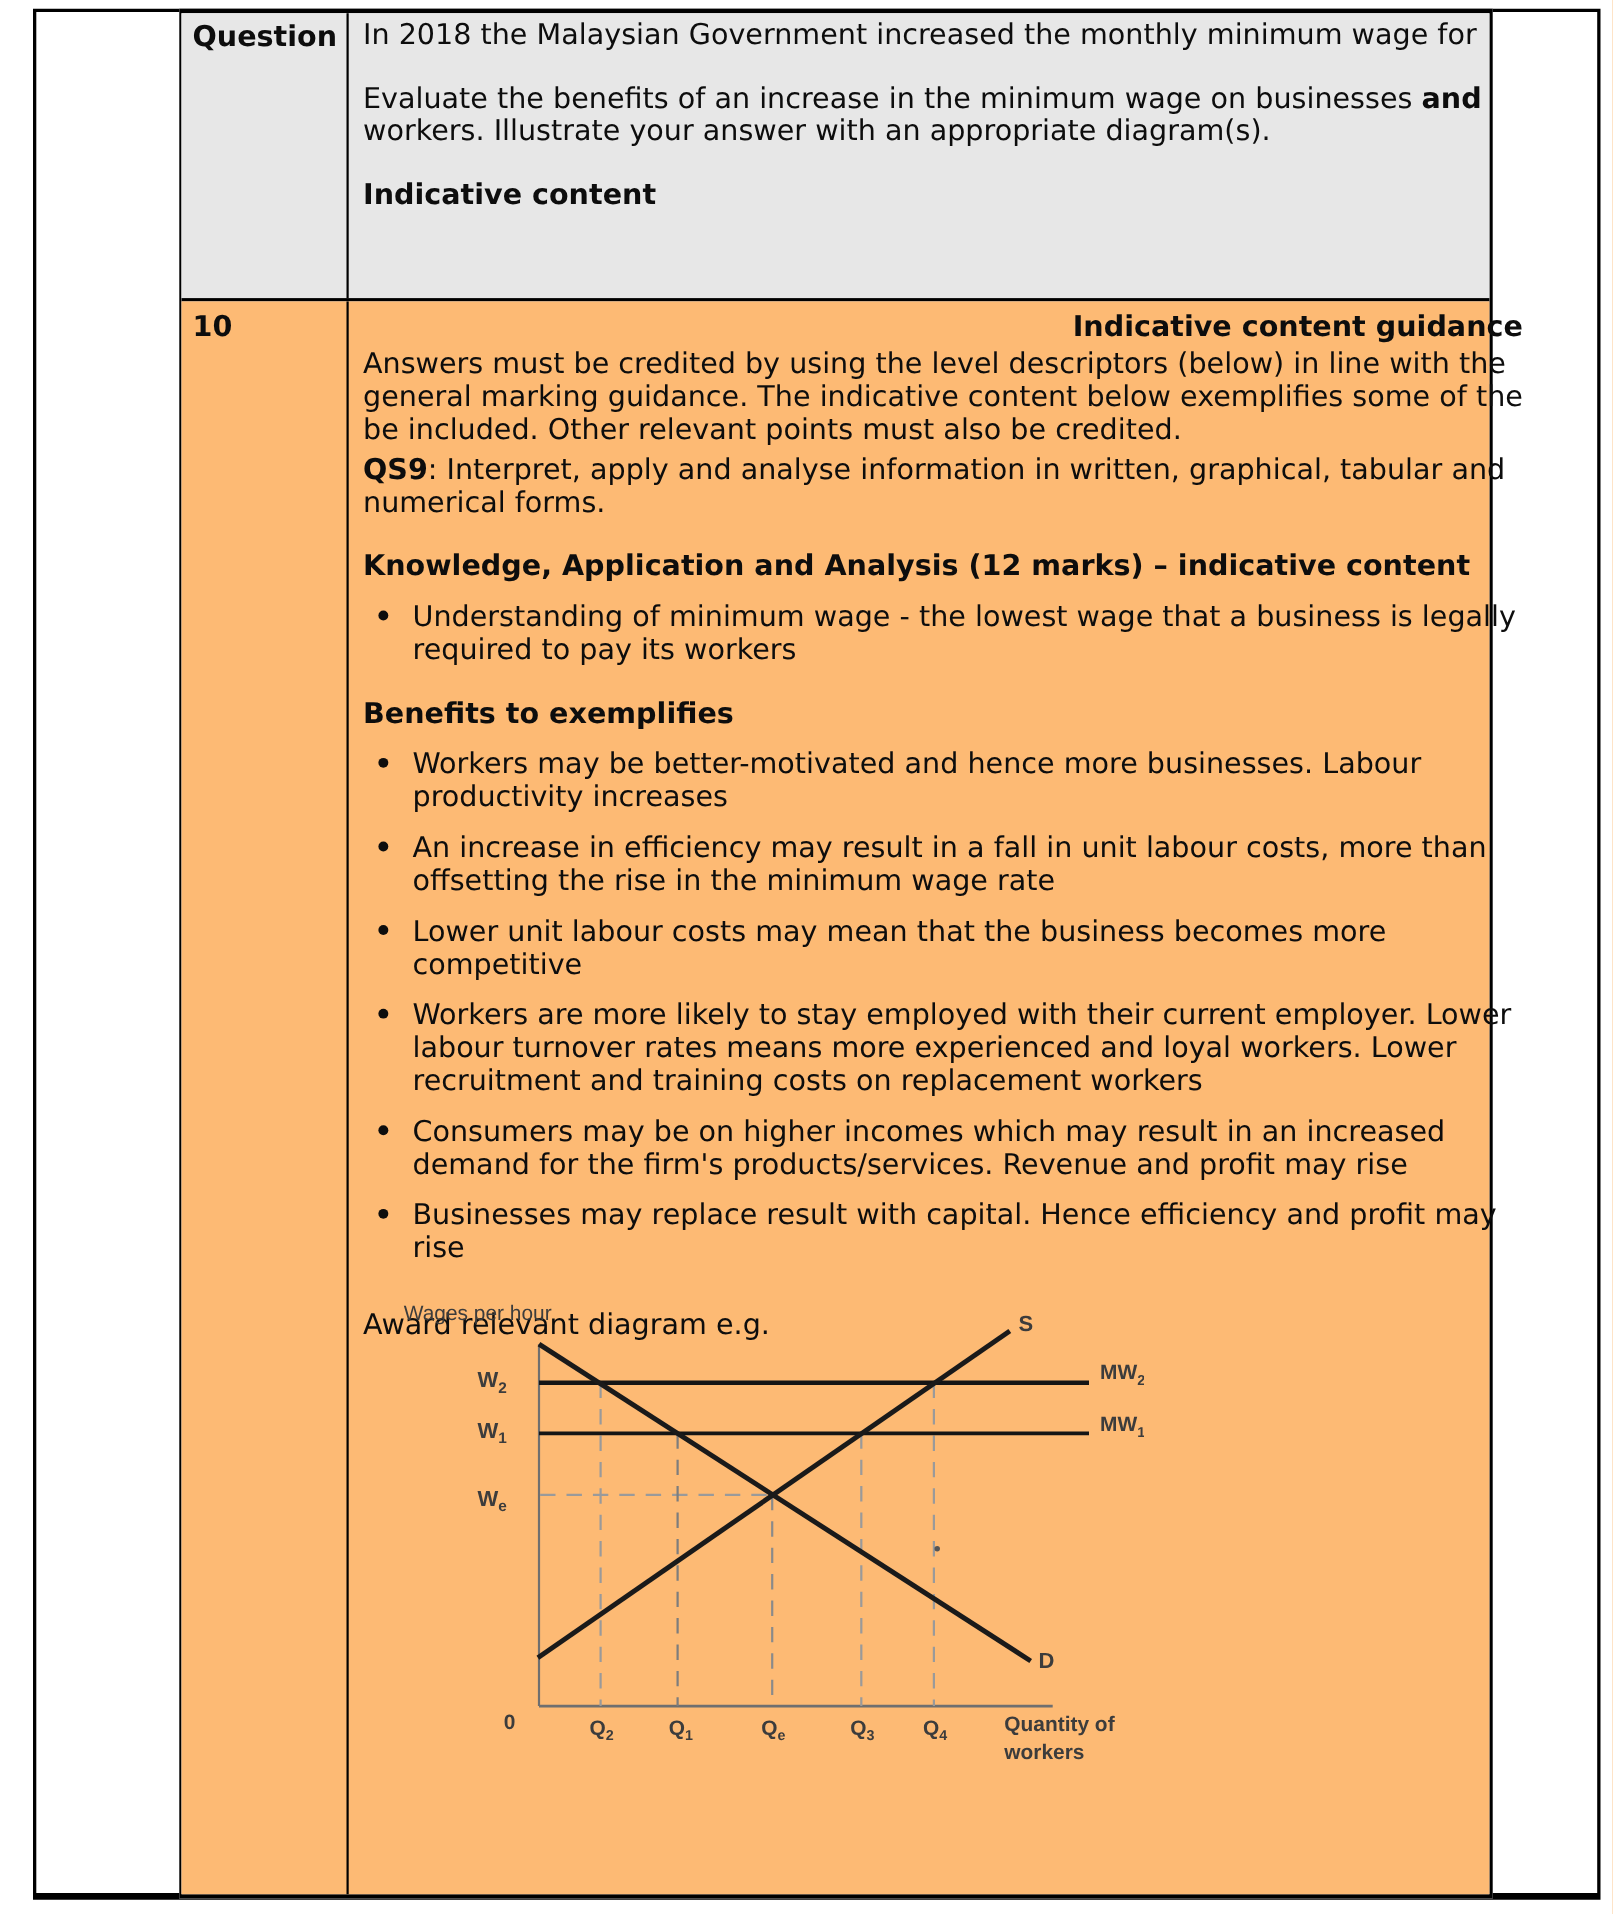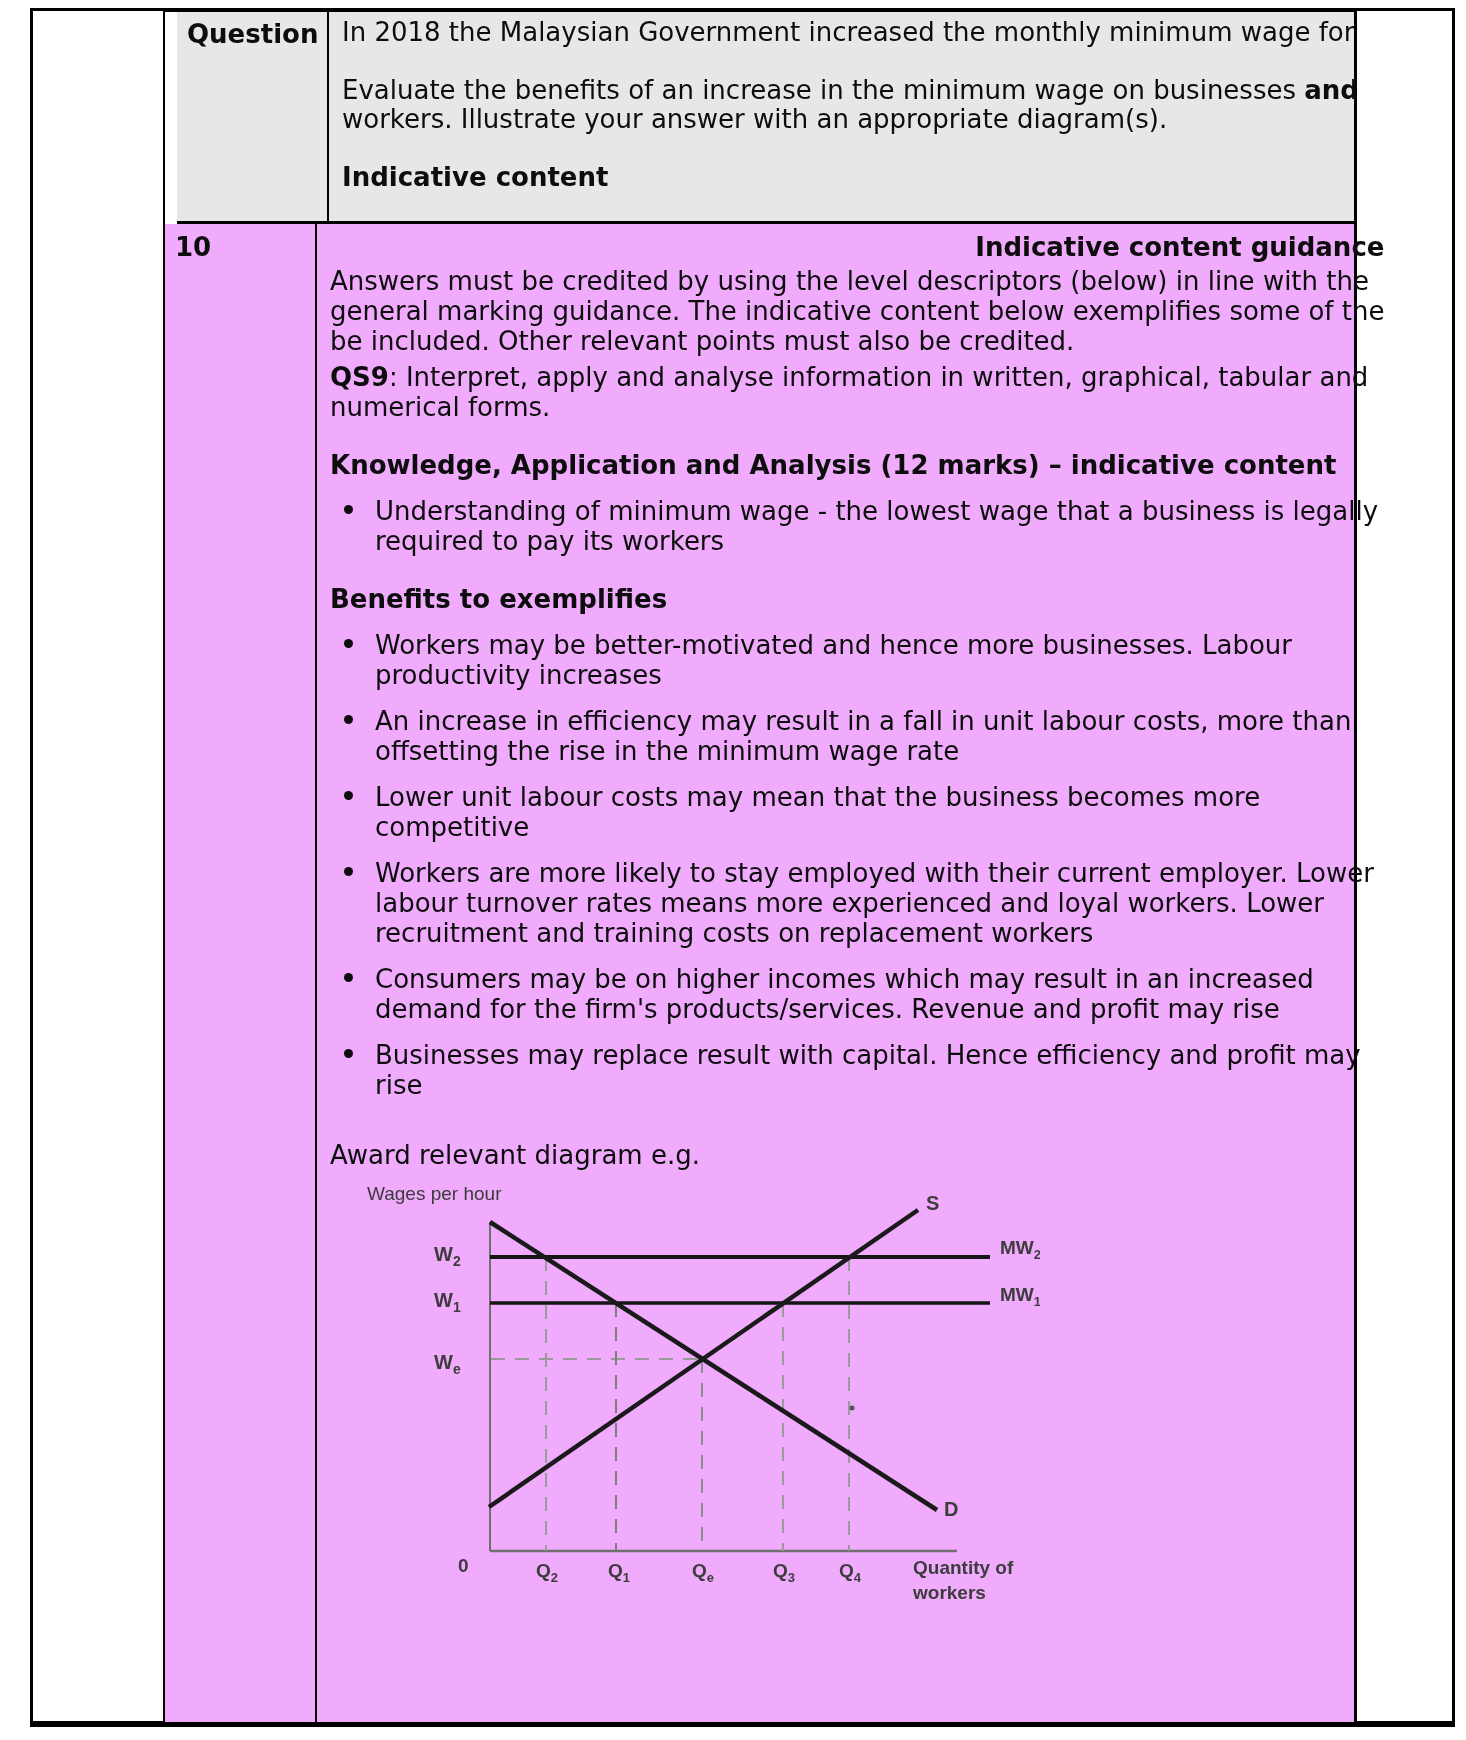--- a/index.html
+++ b/index.html
@@ -13,22 +13,22 @@
     border:3px solid #000;border-bottom-width:6px;box-sizing:border-box;
     pointer-events:none;
   }
   .qtable{
     position:absolute;left:163px;top:8px;width:1194px;height:1718px;
     box-sizing:border-box;display:flex;flex-direction:column;
     border-top:4px solid #000;border-left:2px solid #000;border-right:3px solid #000;border-bottom:4px solid #000;
     background:#fff;
   }
   .row{display:flex;box-sizing:border-box;}
-  .row1{background:#e7e7e7;height:212px;border-bottom:3px solid #000;margin-left:12px;}
-  .row2{flex:1;background:#f0abfc;}
+  .row1{background:#e7e7e7;height:262px;border-bottom:3px solid #000;}
+  .row2{flex:1;background:#fdba74;}
   .col1{
     width:152px;box-sizing:border-box;border-right:2px solid #000;
     padding:8px 6px 0 10px;font-weight:bold;flex-shrink:0;
   }
   .col2{flex:1;box-sizing:border-box;padding:6px 16px 0 13px;position:relative;}
   .line{height:29px;line-height:29px;white-space:nowrap;}
   .row2 .line{height:30px;line-height:30px;}
   .para{margin:0 0 29px 0;}
   .bold{font-weight:bold;}
   .h-guidance{font-weight:bold;height:30px;line-height:30px;margin-top:2px;text-align:right;}

